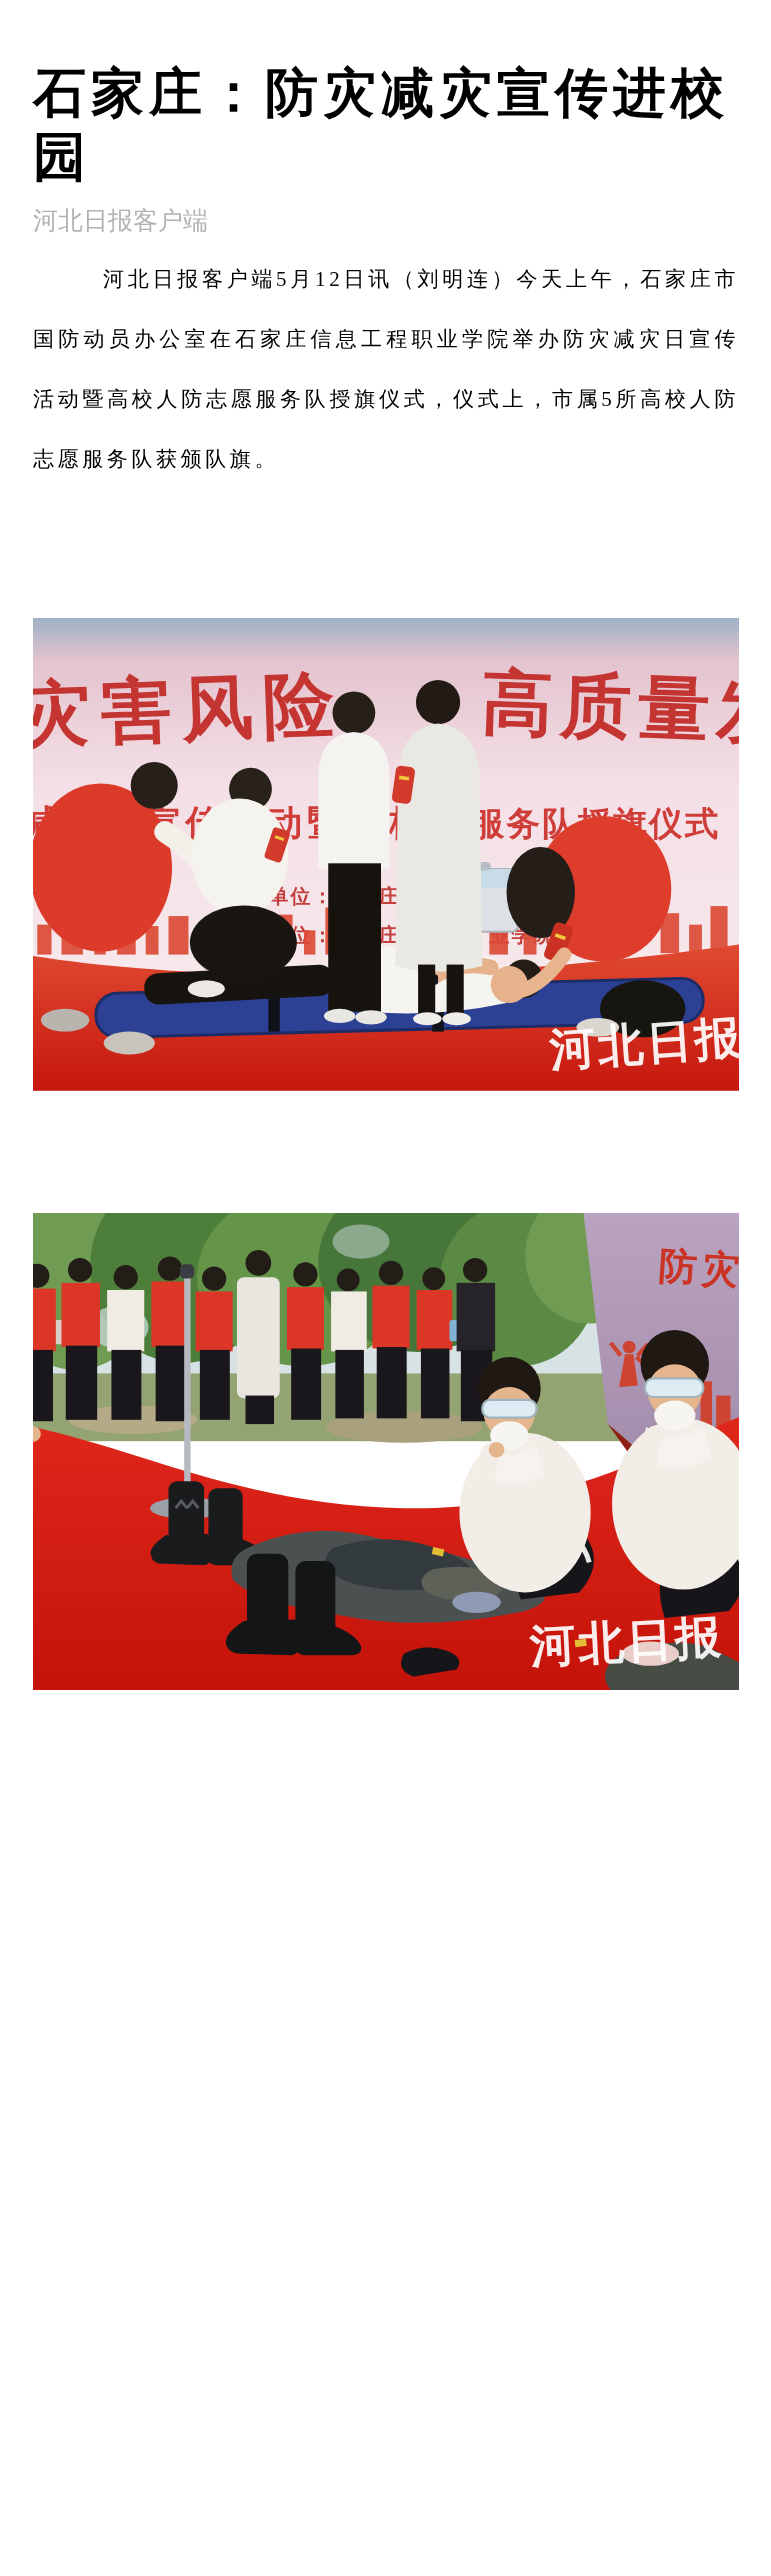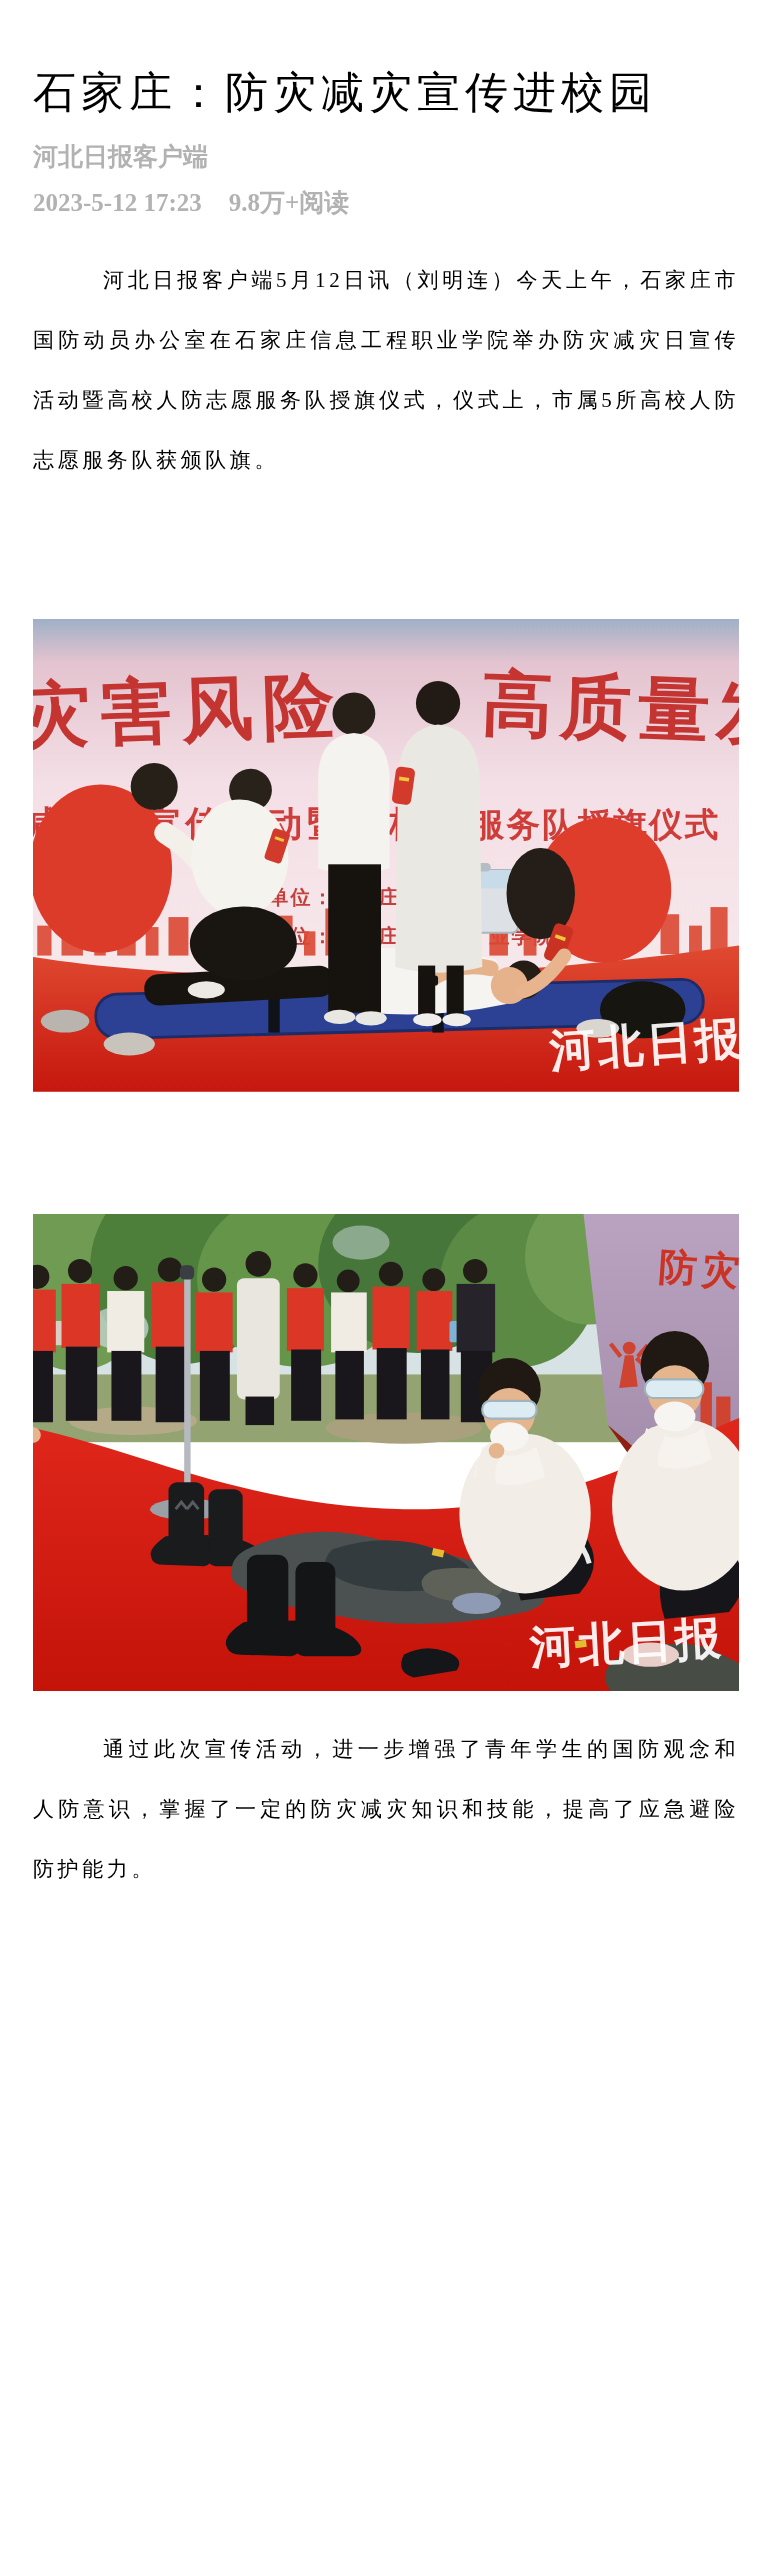--- a/index.html
+++ b/index.html
@@ -1,40 +1,37 @@
 <!DOCTYPE html>
 <html style="font-size:11.4px"><head>
 <meta charset="utf-8">
 <style>
   html,body{margin:0;padding:0;background:#ffffff;}
   body{width:772px;min-height:2576px;font-family:"Liberation Serif","DejaVu Serif",serif;color:#000;}
   .article{padding:61px 33px 39px 33px;}
-  .title{margin:0 0 14.3px 0;font-size:43px;line-height:64px;letter-spacing:5px;font-weight:normal;color:#000;}
-  .meta{color:#b2b2b2;font-weight:bold;}
+  .title{margin:0 0 14.3px 0;font-size:53px;line-height:64px;letter-spacing:5px;font-weight:bold;color:#000;}
+  .meta{color:#b2b2b2;}
   .source{font-size:25px;line-height:36px;margin:0 0 10px 0;}
   .dateline{font-size:25px;line-height:36px;margin:0 0 29px 0;}
   .reads{margin-left:27px;}
   p.body-para{font-size:21px;line-height:60px;letter-spacing:3.6px;text-indent:70px;text-align:justify;margin:0;color:#000;}
   figure{margin:129px 0 34px 0;padding:0;width:100%;}
   figure.fig2{margin:122px 0 28px 0;}
   figure svg{display:block;width:100%;height:auto;}
   text{font-family:"Liberation Serif","DejaVu Serif",serif;}
 </style>
 </head>
 <body>
 
 <div class="article">
 
   <h1 class="title">石家庄：防灾减灾宣传进校园</h1>
 
   <div class="meta source">河北日报客户端</div>
 
-  <div class="meta dateline">
-    <span>2023-5-12 17:23</span><span class="reads">9.8万+阅读</span>
-  </div>
 
   <p class="body-para">河北日报客户端5月12日讯（刘明连）今天上午，石家庄市国防动员办公室在石家庄信息工程职业学院举办防灾减灾日宣传活动暨高校人防志愿服务队授旗仪式，仪式上，市属5所高校人防志愿服务队获颁队旗。</p>
 
   <figure class="fig1">
     <svg viewBox="0 0 990 663" preserveAspectRatio="none">
       <defs>
         <linearGradient id="p1bg" x1="0" y1="0" x2="0" y2="1">
           <stop offset="0" stop-color="#9fb0c6"></stop>
           <stop offset="0.09" stop-color="#e3c3cf"></stop>
           <stop offset="0.35" stop-color="#f4dfe6"></stop>
@@ -332,16 +329,15 @@
         <ellipse cx="900" cy="284" rx="29" ry="21" fill="#f7f5f2"></ellipse>
         <path d="M860,300 q40,28 80,0 l12,44 q-52,26 -104,0 Z" fill="#f6f3ee"></path>
         <path d="M872,312 q-22,40 6,72" stroke="#f2eee7" stroke-width="27" fill="none" stroke-linecap="round"></path>
         <circle cx="878,310" cy="310" r="11" fill="#e5b58e"></circle>
       </g>
 
       <text x="698" y="630" font-size="64" fill="#ffffff" opacity="0.92" font-weight="bold" letter-spacing="4" transform="rotate(-3 698 630)">河北日报</text>
     </svg>
   </figure>
 
-  <p class="body-para">通过此次宣传活动，进一步增强了青年学生的国防观念和人防意识，掌握了一定的防灾减灾知识和技能，提高了应急避险防护能力。</p>
 
 </div>
 
 
 </body></html>

